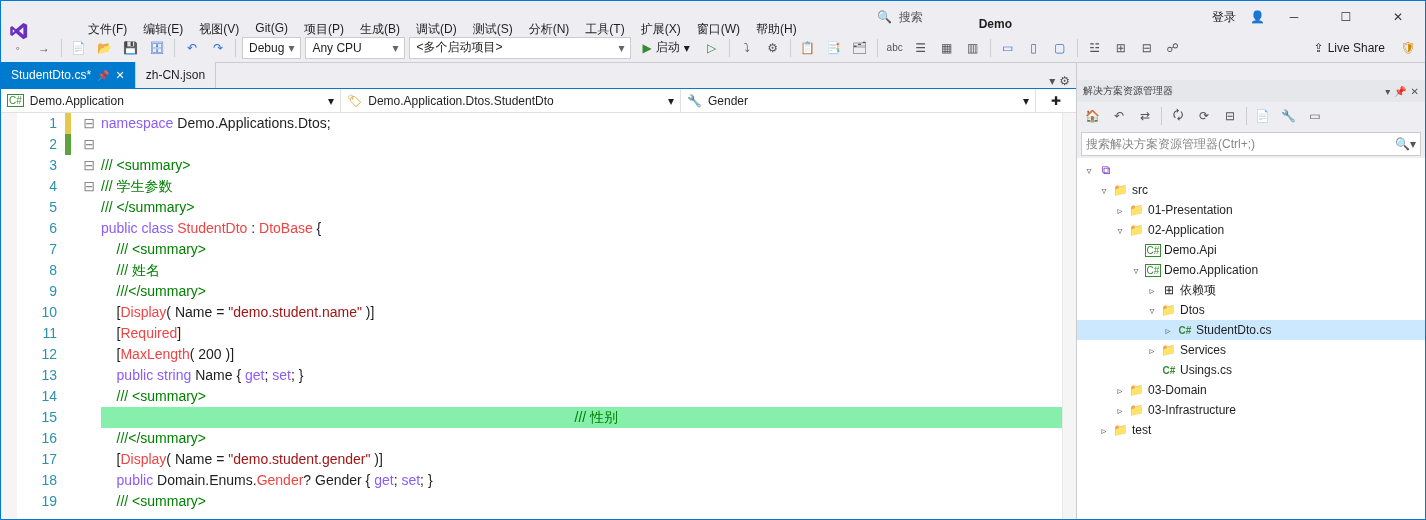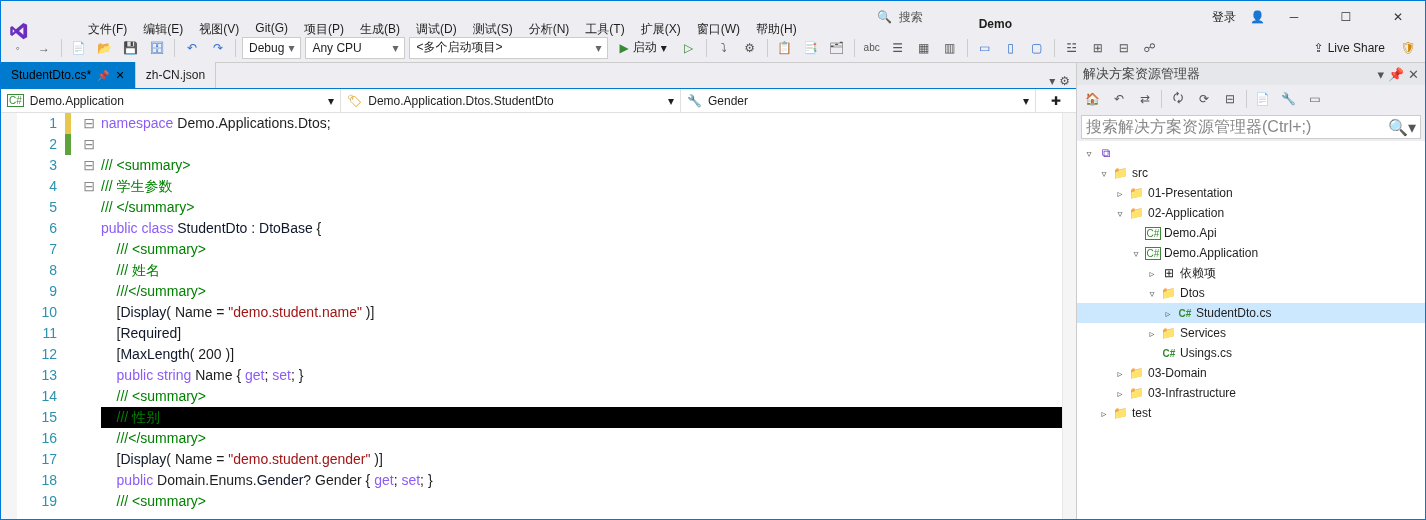--- a/index.html
+++ b/index.html
@@ -17,48 +17,48 @@
 .tb-sep { width:1px; height:18px; background:#ccc; margin:0 2px; }
 .tb-combo { height:22px; border:1px solid #ccc; background:#fff; display:flex; align-items:center; padding:0 6px; gap:4px; font-size:12px; }
 .tb-combo .chev { color:#666; }
 .tb-start { display:flex; align-items:center; gap:4px; padding:0 6px; height:22px; border:1px solid transparent; }
 .tb-start .play { color:#388a34; }
 .liveshare { margin-left:auto; display:flex; align-items:center; gap:4px; padding:0 8px; }
 .main { display:flex; height:calc(100% - 60px); }
 .editor-pane { flex:1; display:flex; flex-direction:column; border-right:1px solid #ccc; min-width:0; }
 .tabstrip { height:26px; background:#eeeef2; display:flex; align-items:flex-end; border-bottom:1px solid #007acc; }
 .tab { height:26px; padding:0 10px; display:flex; align-items:center; gap:6px; background:#eeeef2; border-right:1px solid #ccc; font-size:12px; }
-.tab.active { background:#007acc; color:#000000; }
+.tab.active { background:#007acc; color:#ffffff; }
 .tab .pin { font-size:10px; opacity:.8; }
 .tab .close { font-size:11px; }
 .tabstrip-right { margin-left:auto; display:flex; align-items:center; gap:4px; padding:0 6px; color:#555; }
 .navbar { height:24px; display:flex; border-bottom:1px solid #e0e0e0; }
 .navcombo { flex:1; display:flex; align-items:center; padding:0 6px; gap:6px; border-right:1px solid #e0e0e0; font-size:12px; }
 .navcombo.small { flex:0 0 40px; justify-content:center; border-right:none; }
 .code-area { flex:1; display:flex; font-family:Consolas,"Courier New",monospace; font-size:14px; line-height:21px; overflow:hidden; position:relative; }
 .margin-col { width:16px; background:#f5f5f5; }
 .gutter { width:48px; background:#fff; text-align:right; color:#2b91af; padding-right:8px; }
 .fold-col { width:16px; color:#888; text-align:center; }
 .mark-col { width:16px; }
 .code-lines { flex:1; white-space:pre; padding-left:4px; position:relative; }
 .code-scroll-ov { position:absolute; right:0; top:0; width:14px; height:100%; background:#f5f5f5; border-left:1px solid #e8e8e8; }
 .kw { color:#8b5cf6; }
-.type { color:#0f172a; }
+.type { color:#ef4444; }
 .str { color:#a31515; }
 .cmt { color:#008000; }
-.hi-line { background:#000000; display:block; width:100%; }
+.hi-line { background:#86efac; display:block; width:100%;text-align:center; }
 .line { display:block; }
 .mark-green { display:inline-block; width:6px; height:21px; background:#5fa33f; vertical-align:top; }
 .mark-yellow { display:inline-block; width:6px; height:21px; background:#e6c84c; vertical-align:top; }
 .sol-panel { width:348px; background:#eeeef2; display:flex; flex-direction:column; }
-.sol-title { height:22px; display:flex; align-items:center; padding:0 6px; font-size:13px; color:#444; background:#e6e7ea; }
+.sol-title { height:22px; display:flex; align-items:center; padding:0 6px; font-size:10px; color:#444; background:#e6e7ea;margin-top:17px; }
 .sol-title .t-right { margin-left:auto; display:flex; gap:4px; color:#555; }
 .sol-tb { height:28px; display:flex; align-items:center; padding:0 4px; gap:2px; background:#eeeef2; }
 .sol-tb .tb-btn { width:24px; height:24px; }
-.sol-search { height:24px; margin:2px 4px; display:flex; align-items:center; border:1px solid #ccc; background:#fff; padding:0 4px; color:#888; font-size:16px; }
+.sol-search { height:24px; margin:2px 4px; display:flex; align-items:center; border:1px solid #ccc; background:#fff; padding:0 4px; color:#888; font-size:12px; }
 .sol-search .sicon { margin-left:auto; color:#555; }
 .tree { flex:1; background:#fff; overflow:auto; font-size:12px; padding-top:2px; }
 .tree-row { height:20px; display:flex; align-items:center; gap:3px; padding-left:6px; }
 .tree-row.selected { background:#cce8ff; }
 .tree-row .exp { width:12px; text-align:center; color:#666; font-size:10px; }
 .tree-row .ticon { width:16px; height:16px; display:flex; align-items:center; justify-content:center; }
 .folder { color:#dcb67a; }
 .csfile { color:#388a34; font-size:10px; font-weight:bold; }
 .proj { color:#388a34; font-size:10px; border:1px solid #388a34; padding:0 1px; }
 .indent { display:inline-block; }
@@ -115,21 +115,21 @@
   <div class="tb-btn" style="color:#2f6fd0">↷</div>
   <div class="tb-sep"></div>
   <div class="tb-combo">
       <span>Debug</span>
       <span class="chev">▾</span>
     </div>
   <div class="tb-combo" style="width:100px">
       <span>Any CPU</span>
       <span class="chev" style="margin-left:auto">▾</span>
     </div>
-  <div class="tb-combo" style="width:199px">
+  <div class="tb-combo" style="width:222px">
       <span>&lt;多个启动项目&gt;</span>
       <span class="chev" style="margin-left:auto">▾</span>
     </div>
   <div class="tb-start">
       <span class="play">▶</span>
       <span>启动</span>
       <span class="chev">▾</span>
     </div>
   <div class="tb-btn" style="color:#388a34">▷</div>
   <div class="tb-sep"></div>

